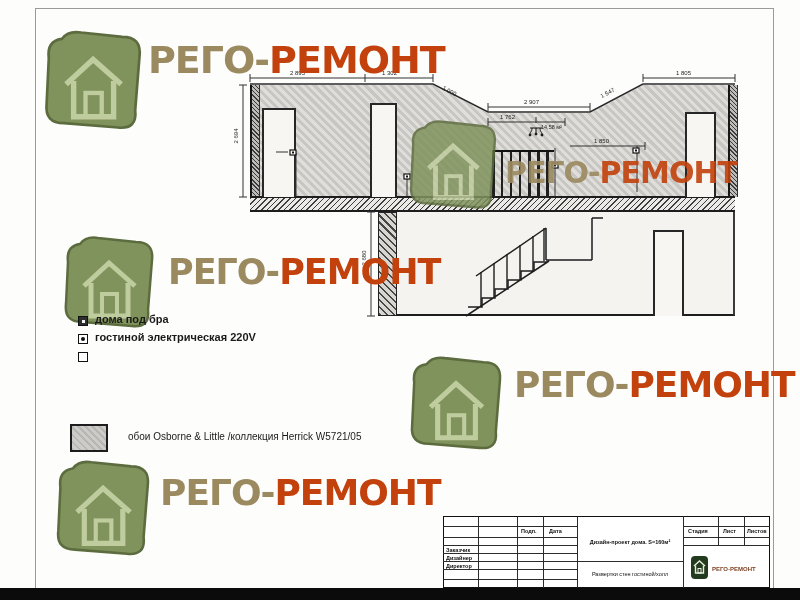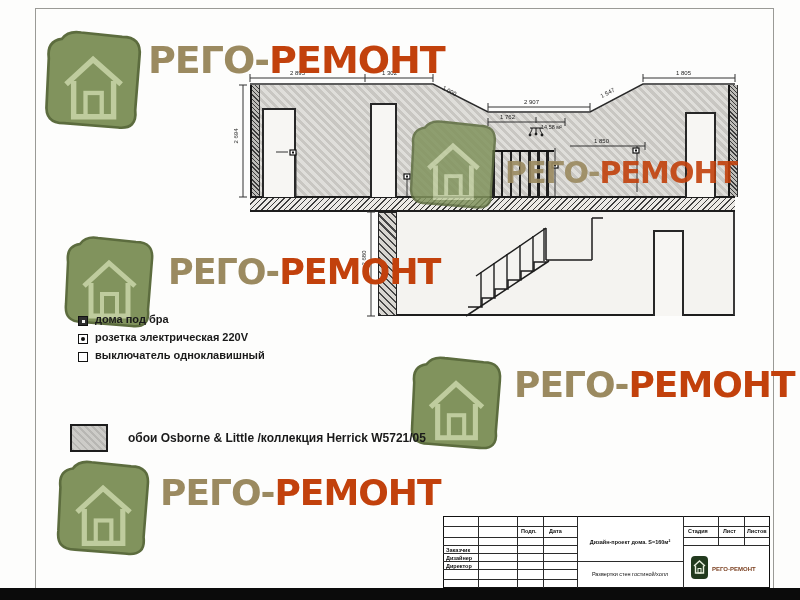--- a/index.html
+++ b/index.html
@@ -41,21 +41,21 @@
   .lg-label{font-size:11px;font-weight:bold;color:#1a1a1a;white-space:nowrap;z-index:7;}
   .lg-sym{width:10px;height:10px;box-sizing:border-box;z-index:7;}
   #sym-sconce{background:#2e2e2e;border:1px solid #111;}
   #sym-sconce span{position:absolute;left:3px;top:3px;width:3px;height:3px;background:#f2f2f2;}
   #sym-socket{background:#fff;border:1.5px solid #111;}
   #sym-socket span{position:absolute;left:2px;top:2px;width:4px;height:4px;border-radius:50%;background:#111;}
   #sym-switch{background:#fff;border:1.5px solid #111;}
   #mat-swatch{left:70px;top:424px;width:38px;height:28px;z-index:7;box-sizing:border-box;
      background:repeating-linear-gradient(45deg,rgba(0,0,0,.08) 0 2px,rgba(255,255,255,.1) 2px 5px),#c7c6c2;
      border:2px solid #1d1d1d;}
-  #mat-label{font-size:12px;font-weight:bold;color:#1a1a1a;white-space:nowrap;z-index:7;}
+  #mat-label{font-size:10px;font-weight:normal;color:#1a1a1a;white-space:nowrap;z-index:7;}
   
   .tb{z-index:8;}
   #tb-outer{left:443px;top:516px;width:327px;height:72px;border:1.5px solid #111;box-sizing:border-box;background:rgba(255,255,255,.85);}
   .tbl{background:#2b2b2b;z-index:9;}
   .tbt{font-size:5.5px;color:#111;white-space:nowrap;z-index:10;line-height:6px;}
   .tbt.b{font-weight:bold;}
   #tb-brand-icon{left:691px;top:556px;width:17px;height:23px;background:#223a1e;border-radius:4px;z-index:10;}
   #tb-brand{font-size:6px;font-weight:bold;color:#7a3f1f;z-index:10;white-space:nowrap;}
 </style>
 </head>
@@ -169,23 +169,22 @@
   </svg>
   <div class="abs wm-text" style="left:160px;top:472px;font-size:36px;z-index:6;"><span class="p1">РЕГО-</span><span class="p2">РЕМОНТ</span></div>
 
   <div class="abs lg-sym" id="sym-sconce" style="left:78px;top:316px;">
       <span></span>
     </div>
   <div class="abs lg-label" style="left:95px;top:313px;">дома под бра</div>
   <div class="abs lg-sym" id="sym-socket" style="left:78px;top:334px;">
       <span></span>
     </div>
-  <div class="abs lg-label" style="left:95px;top:331px;">розетка электрическая 220V</div>
+  <div class="abs lg-label" style="left:95px;top:331px;">гостиной электрическая 220V</div>
   <div class="abs lg-sym" id="sym-switch" style="left:78px;top:352px;"></div>
-  <div class="abs lg-label" style="left:95px;top:349px;">выключатель одноклавишный</div>
 
   <div class="abs" id="mat-swatch"></div>
   <div class="abs" id="mat-label" style="left:128px;top:431px;">обои Osborne &amp; Little /коллекция Herrick W5721/05</div>
 
   <div class="abs tb" id="tb-outer"></div>
 
   <div class="abs tbl" style="left:478px;top:516px;width:1px;height:72px;"></div>
   <div class="abs tbl" style="left:517px;top:516px;width:1px;height:72px;"></div>
   <div class="abs tbl" style="left:543px;top:516px;width:1px;height:72px;"></div>
   <div class="abs tbl" style="left:577px;top:516px;width:1px;height:72px;"></div>

